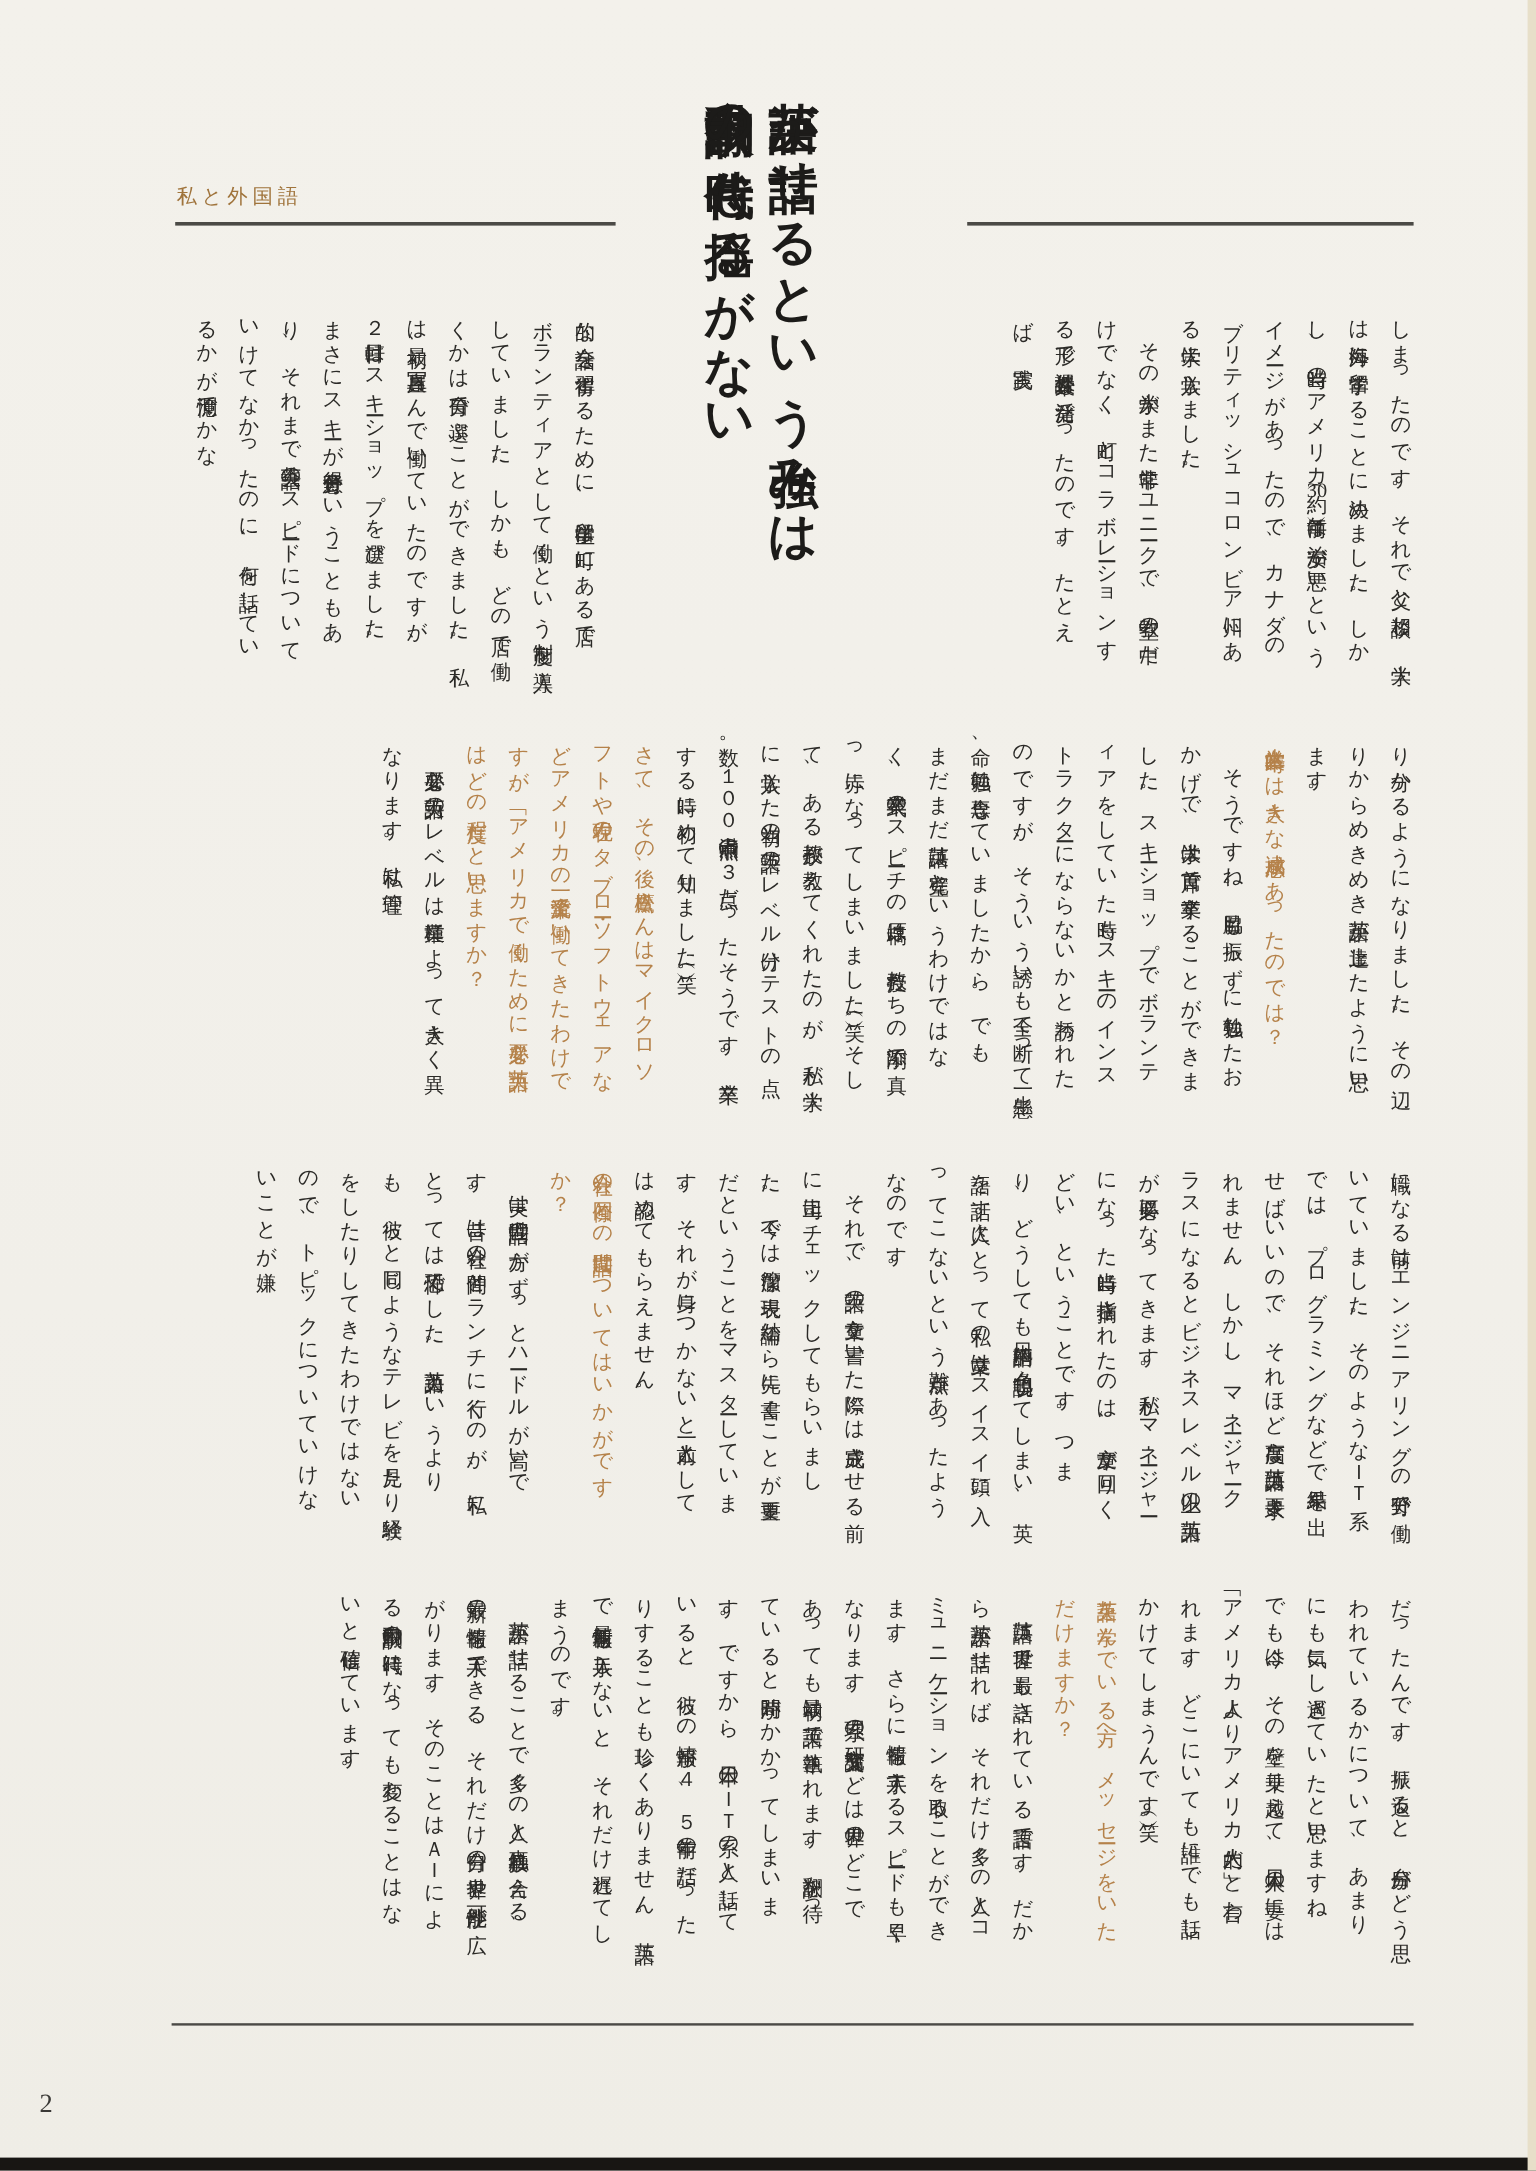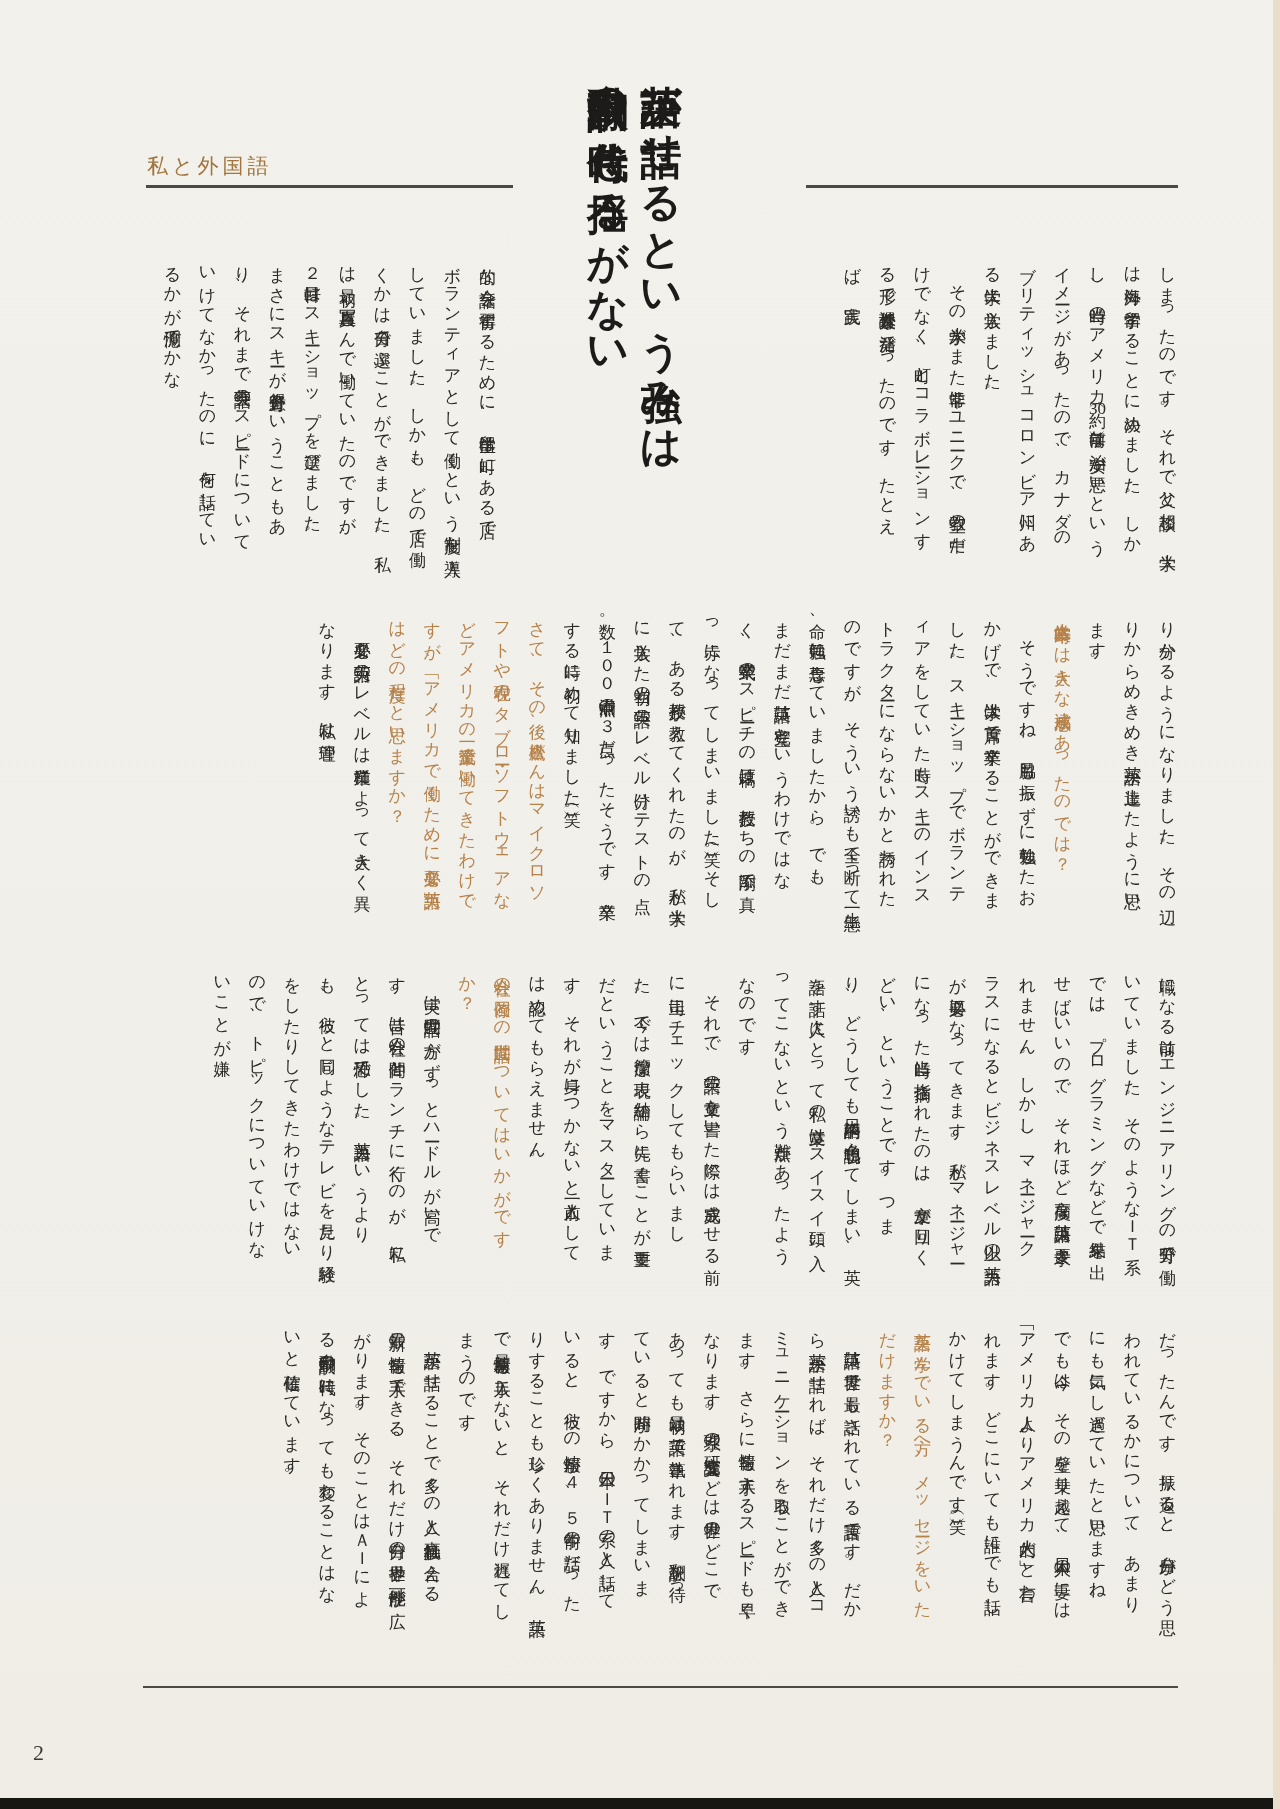--- a/index.html
+++ b/index.html
@@ -8,21 +8,21 @@
     background:#f2f0ea;
     font-family:"Liberation Serif","DejaVu Serif",serif;
   }
   .paper-tint{
     position:absolute;inset:0;
     background:linear-gradient(180deg,#f3f1eb 0%,#f1efe9 60%,#efede6 100%);
   }
   .section-label{
     position:absolute;left:147px;top:152px;
     font-family:"Liberation Sans","DejaVu Sans",sans-serif;
-    font-size:21px;letter-spacing:4px;color:#a0743c;font-weight:500;
+    font-size:17px;letter-spacing:4px;color:#a0743c;font-weight:500;
     white-space:nowrap;
   }
   .header-rule{position:absolute;top:185px;height:3px;background:#4b4a46;}
   .header-rule.left{left:146px;width:367px;}
   .header-rule.right{left:806px;width:372px;}
 
   .headline{
     position:absolute;top:52px;right:565px;height:566px;
     writing-mode:vertical-rl;text-orientation:mixed;
     font-family:"Liberation Sans","DejaVu Sans",sans-serif;

